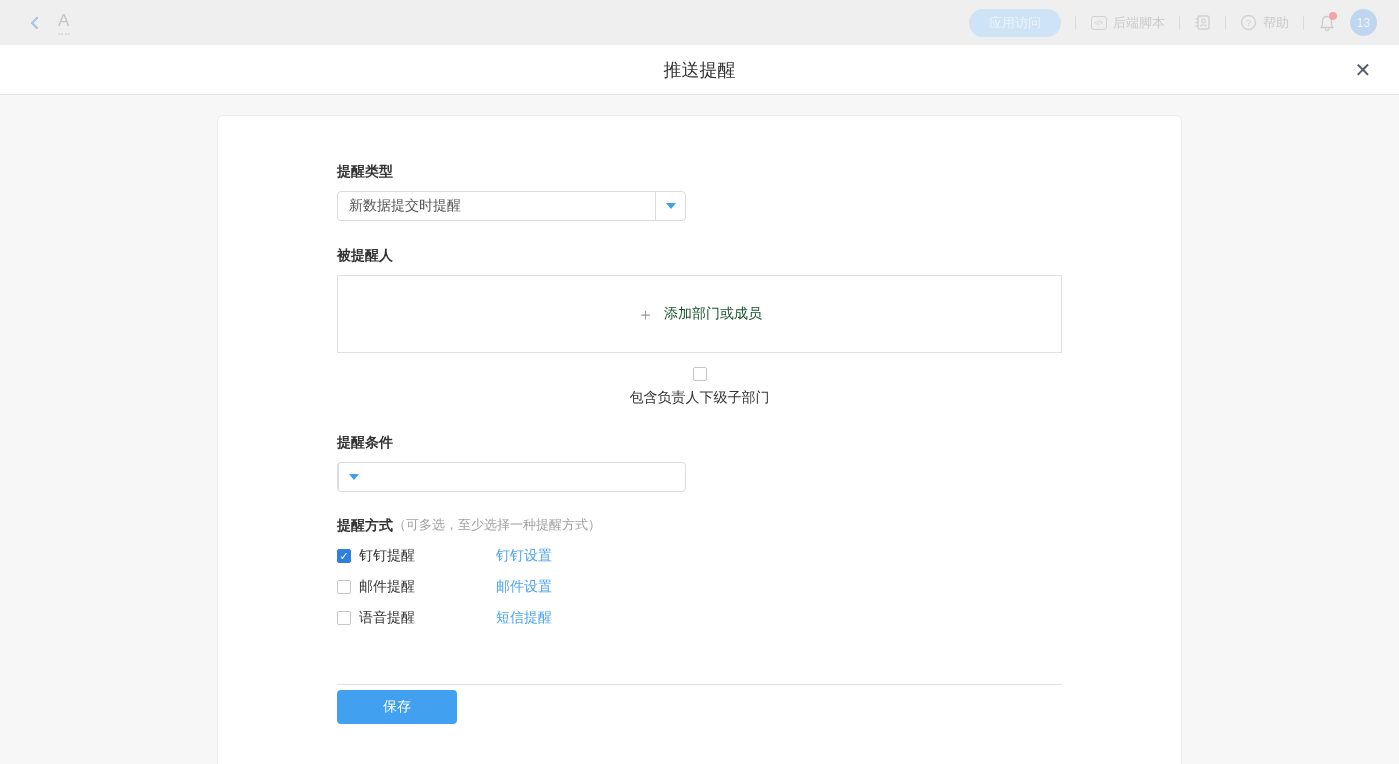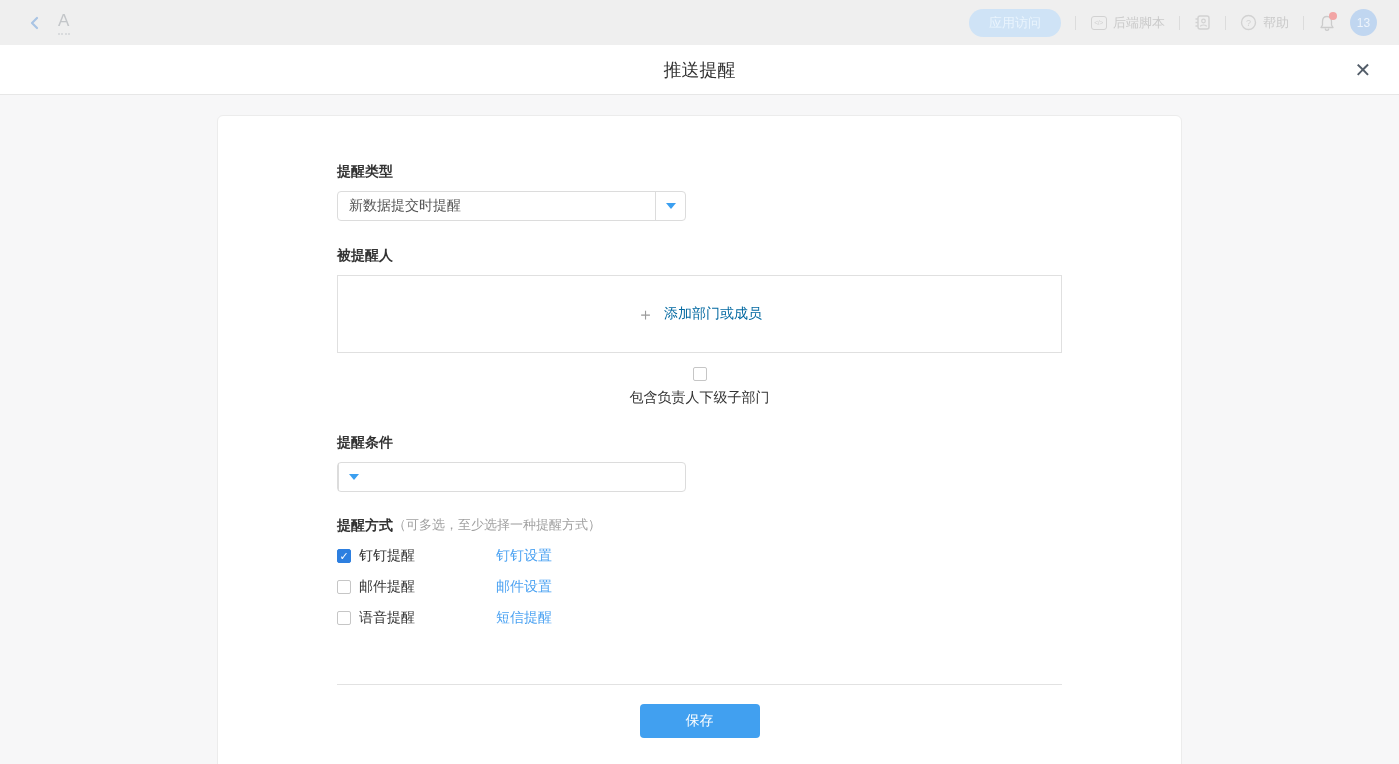--- a/index.html
+++ b/index.html
@@ -98,21 +98,21 @@
   .gap-24 { margin-top:24px; }
   .gap-25 { margin-top:25px; }
   .gap-23 { margin-top:23px; }
 
   .add-box {
     margin-top:10px; width:725px; height:78px;
     border:1px solid #e0e0e0; background:#fff;
     display:flex; align-items:center; justify-content:center; gap:10px; cursor:pointer;
   }
   .plus-sign { font-size:17px; color:#9b9b9b; line-height:1; }
-  .add-text { font-size:14px; color:#0369a1; }
+  .add-text { font-size:14px; color:#14532d; }
 
   .checkbox-row { margin-top:14px; display:flex; align-items:center; gap:8px; cursor:pointer;flex-direction:column; }
   .checkbox {
     width:14px; height:14px; border:1px solid #c6c6c6; border-radius:2px; background:#fff;
     flex:0 0 auto;
   }
   .checkbox.checked {
     background:#2d7fe0; border-color:#2d7fe0;
     color:#fff; font-size:11px; font-weight:bold;
     display:flex; align-items:center; justify-content:center; line-height:1;
@@ -122,21 +122,21 @@
   .methods-head { display:flex; align-items:center; }
   .methods-hint { font-size:13px; color:#a0a0a0; }
 
   .method-row { margin-top:15px; display:flex; align-items:center; height:16px; }
   .method-left { display:flex; align-items:center; gap:8px; width:159px; cursor:pointer; }
   .method-link { font-size:14px; color:#4da3f2; text-decoration:none; cursor:pointer; }
   .methods-block { margin-top:13px; }
   .method-row:first-child { margin-top:0; }
 
   .footer-divider { margin-top:58px; width:725px; height:1px; background:#e2e2e2; }
-  .footer-row { margin-top:19px; display:flex; justify-content:center; }
+  .footer-row { margin-top:5px; display:flex; justify-content:flex-start; }
   .save-btn {
     width:120px; height:34px; border:none; border-radius:4px;
     background:#41a0f0; color:#ffffff; font-size:14px; cursor:pointer;
     font-family:inherit;
   }
 </style>
 </head>
 <body>
 
 <div class="topbar">

